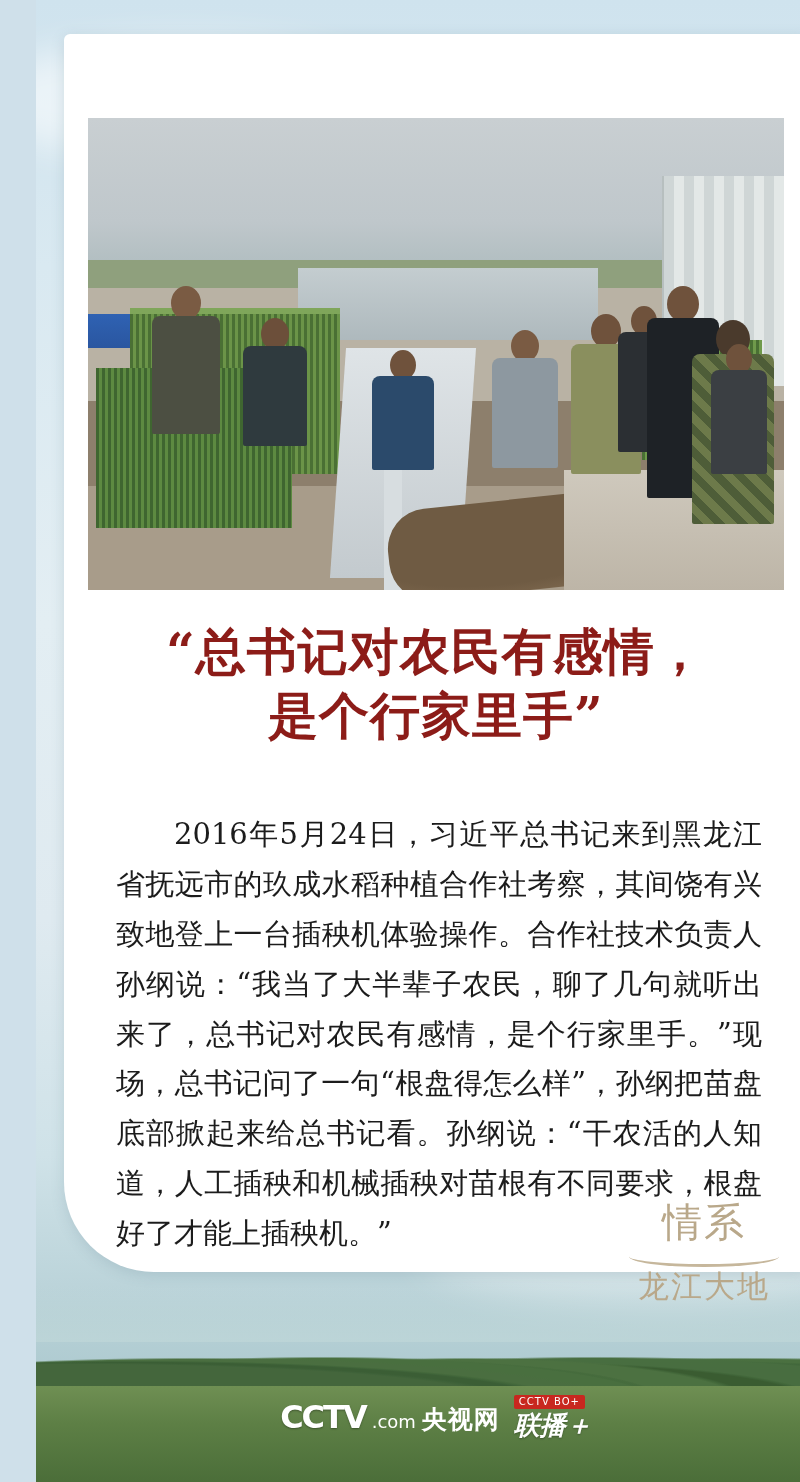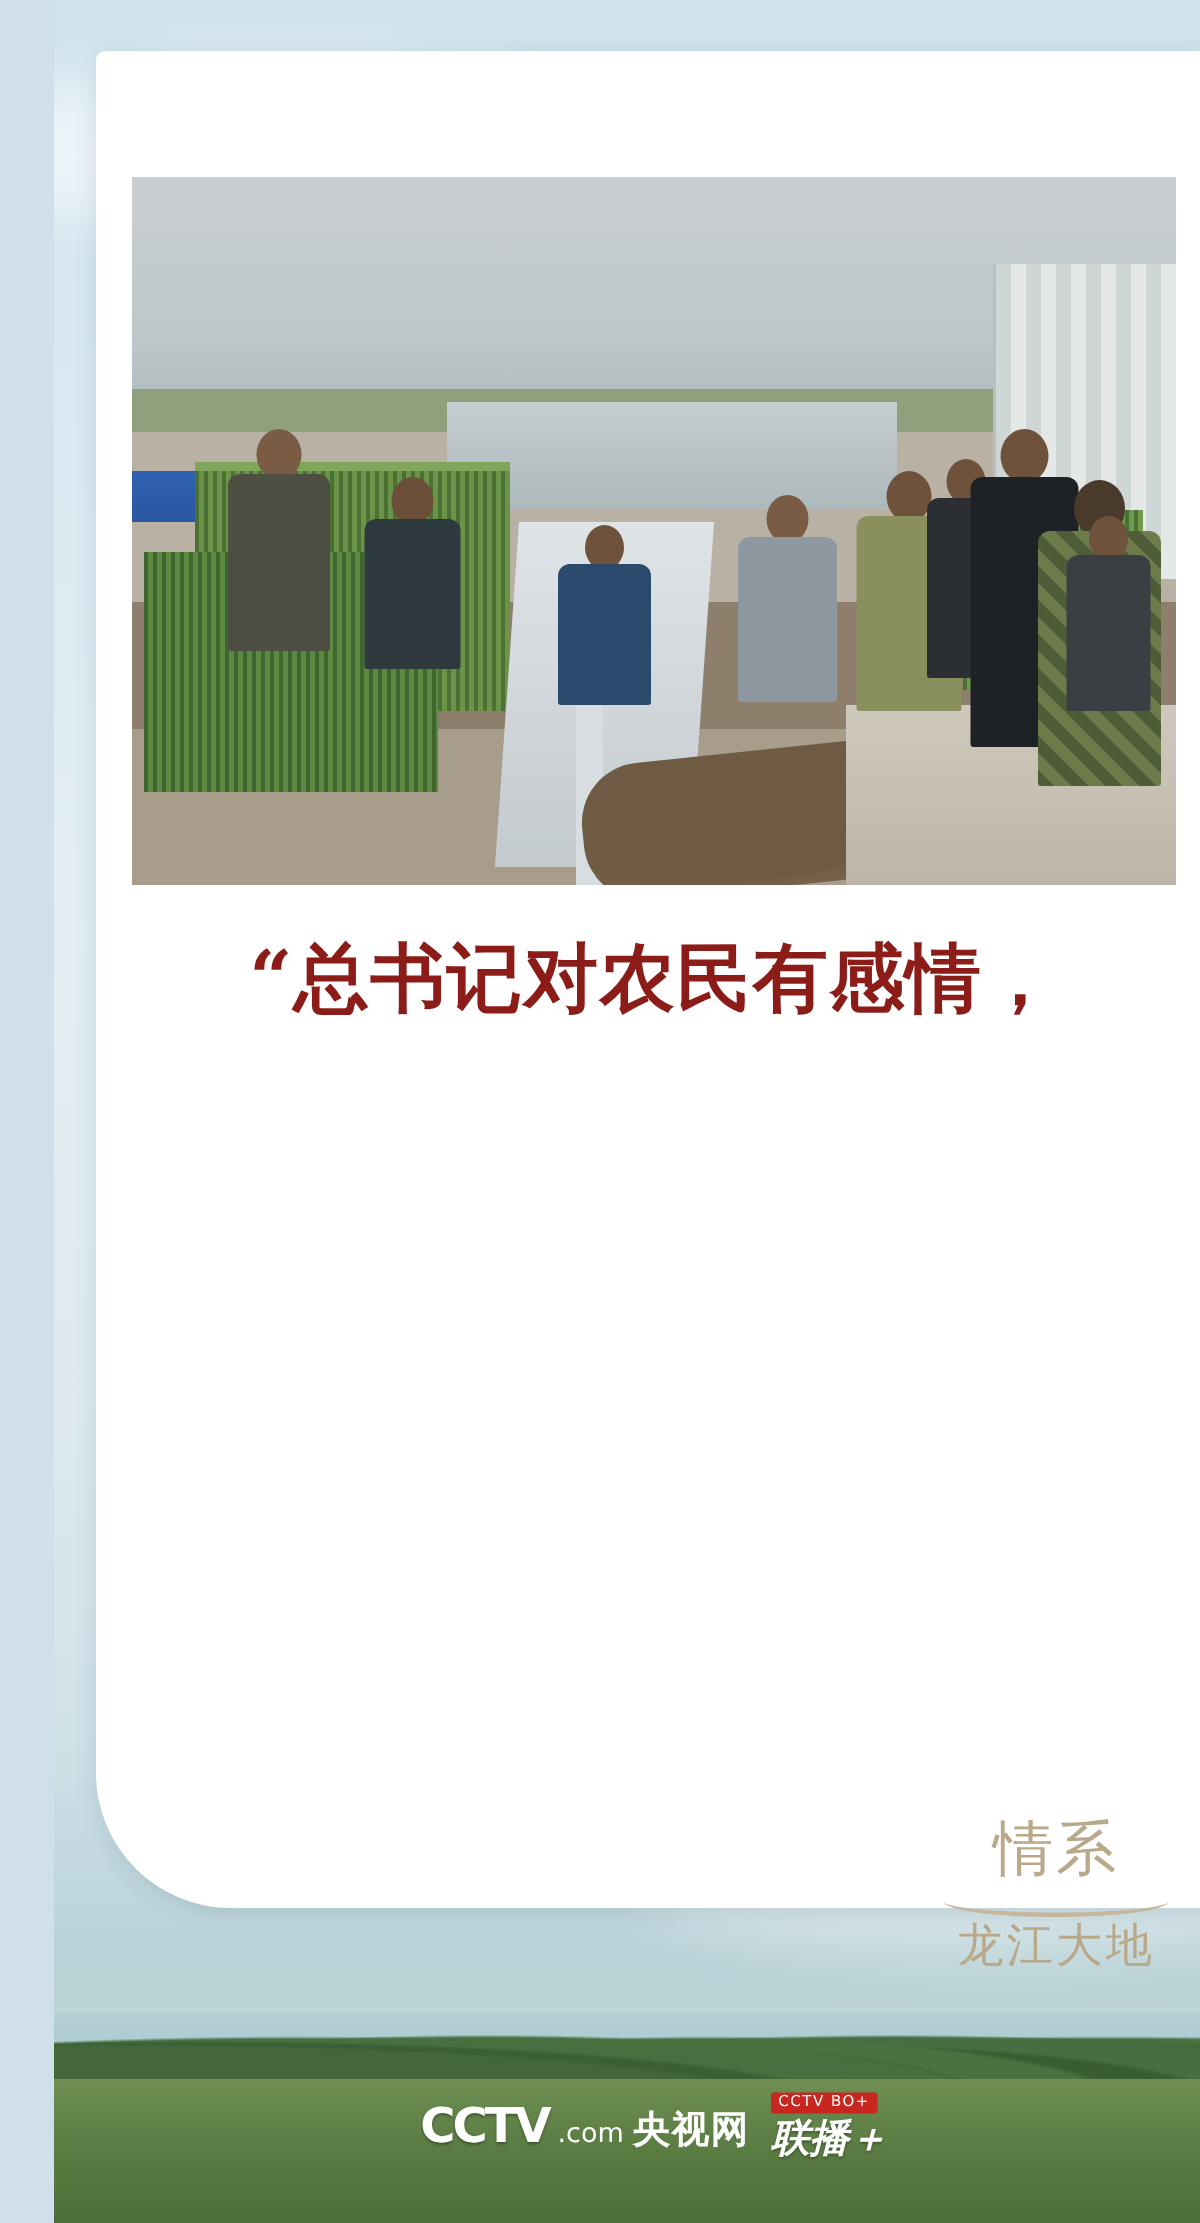--- a/index.html
+++ b/index.html
@@ -213,21 +213,21 @@
     font-family: "DejaVu Serif", "Liberation Serif", serif;
     font-size: 29px;
     line-height: 1.72;
     text-align: justify;
     text-indent: 58px;
   }
 
   .seal {
     position: absolute;
     right: 48px;
-    bottom: 145px;
+    bottom: 156px;
     width: 168px;
     height: 124px;
     color: #b9a88a;
     font-family: "DejaVu Serif", "Liberation Serif", serif;
     text-align: center;
   }
   .seal .s1 {
     font-size: 40px;
     line-height: 1;
     letter-spacing: 2px;
@@ -365,22 +365,24 @@
           <span class="body"></span>
         </div>
       <div class="person p9">
           <span class="head"></span>
           <span class="body"></span>
         </div>
     </div>
 
     <div class="headline">
       <span class="l1">“总书记对农民有感情，</span>
+      <span class="l2">是个行家里手”</span>
     </div>
 
+    <div class="bodytext">2016年5月24日，习近平总书记来到黑龙江省抚远市的玖成水稻种植合作社考察，其间饶有兴致地登上一台插秧机体验操作。合作社技术负责人孙纲说：“我当了大半辈子农民，聊了几句就听出来了，总书记对农民有感情，是个行家里手。”现场，总书记问了一句“根盘得怎么样”，孙纲把苗盘底部掀起来给总书记看。孙纲说：“干农活的人知道，人工插秧和机械插秧对苗根有不同要求，根盘好了才能上插秧机。”</div>
 
   </div>
 
   <div class="seal">
     <span class="s1">情系</span>
     <span class="swirl"></span>
     <span class="s2">龙江大地</span>
   </div>
 
   <div class="footer">

